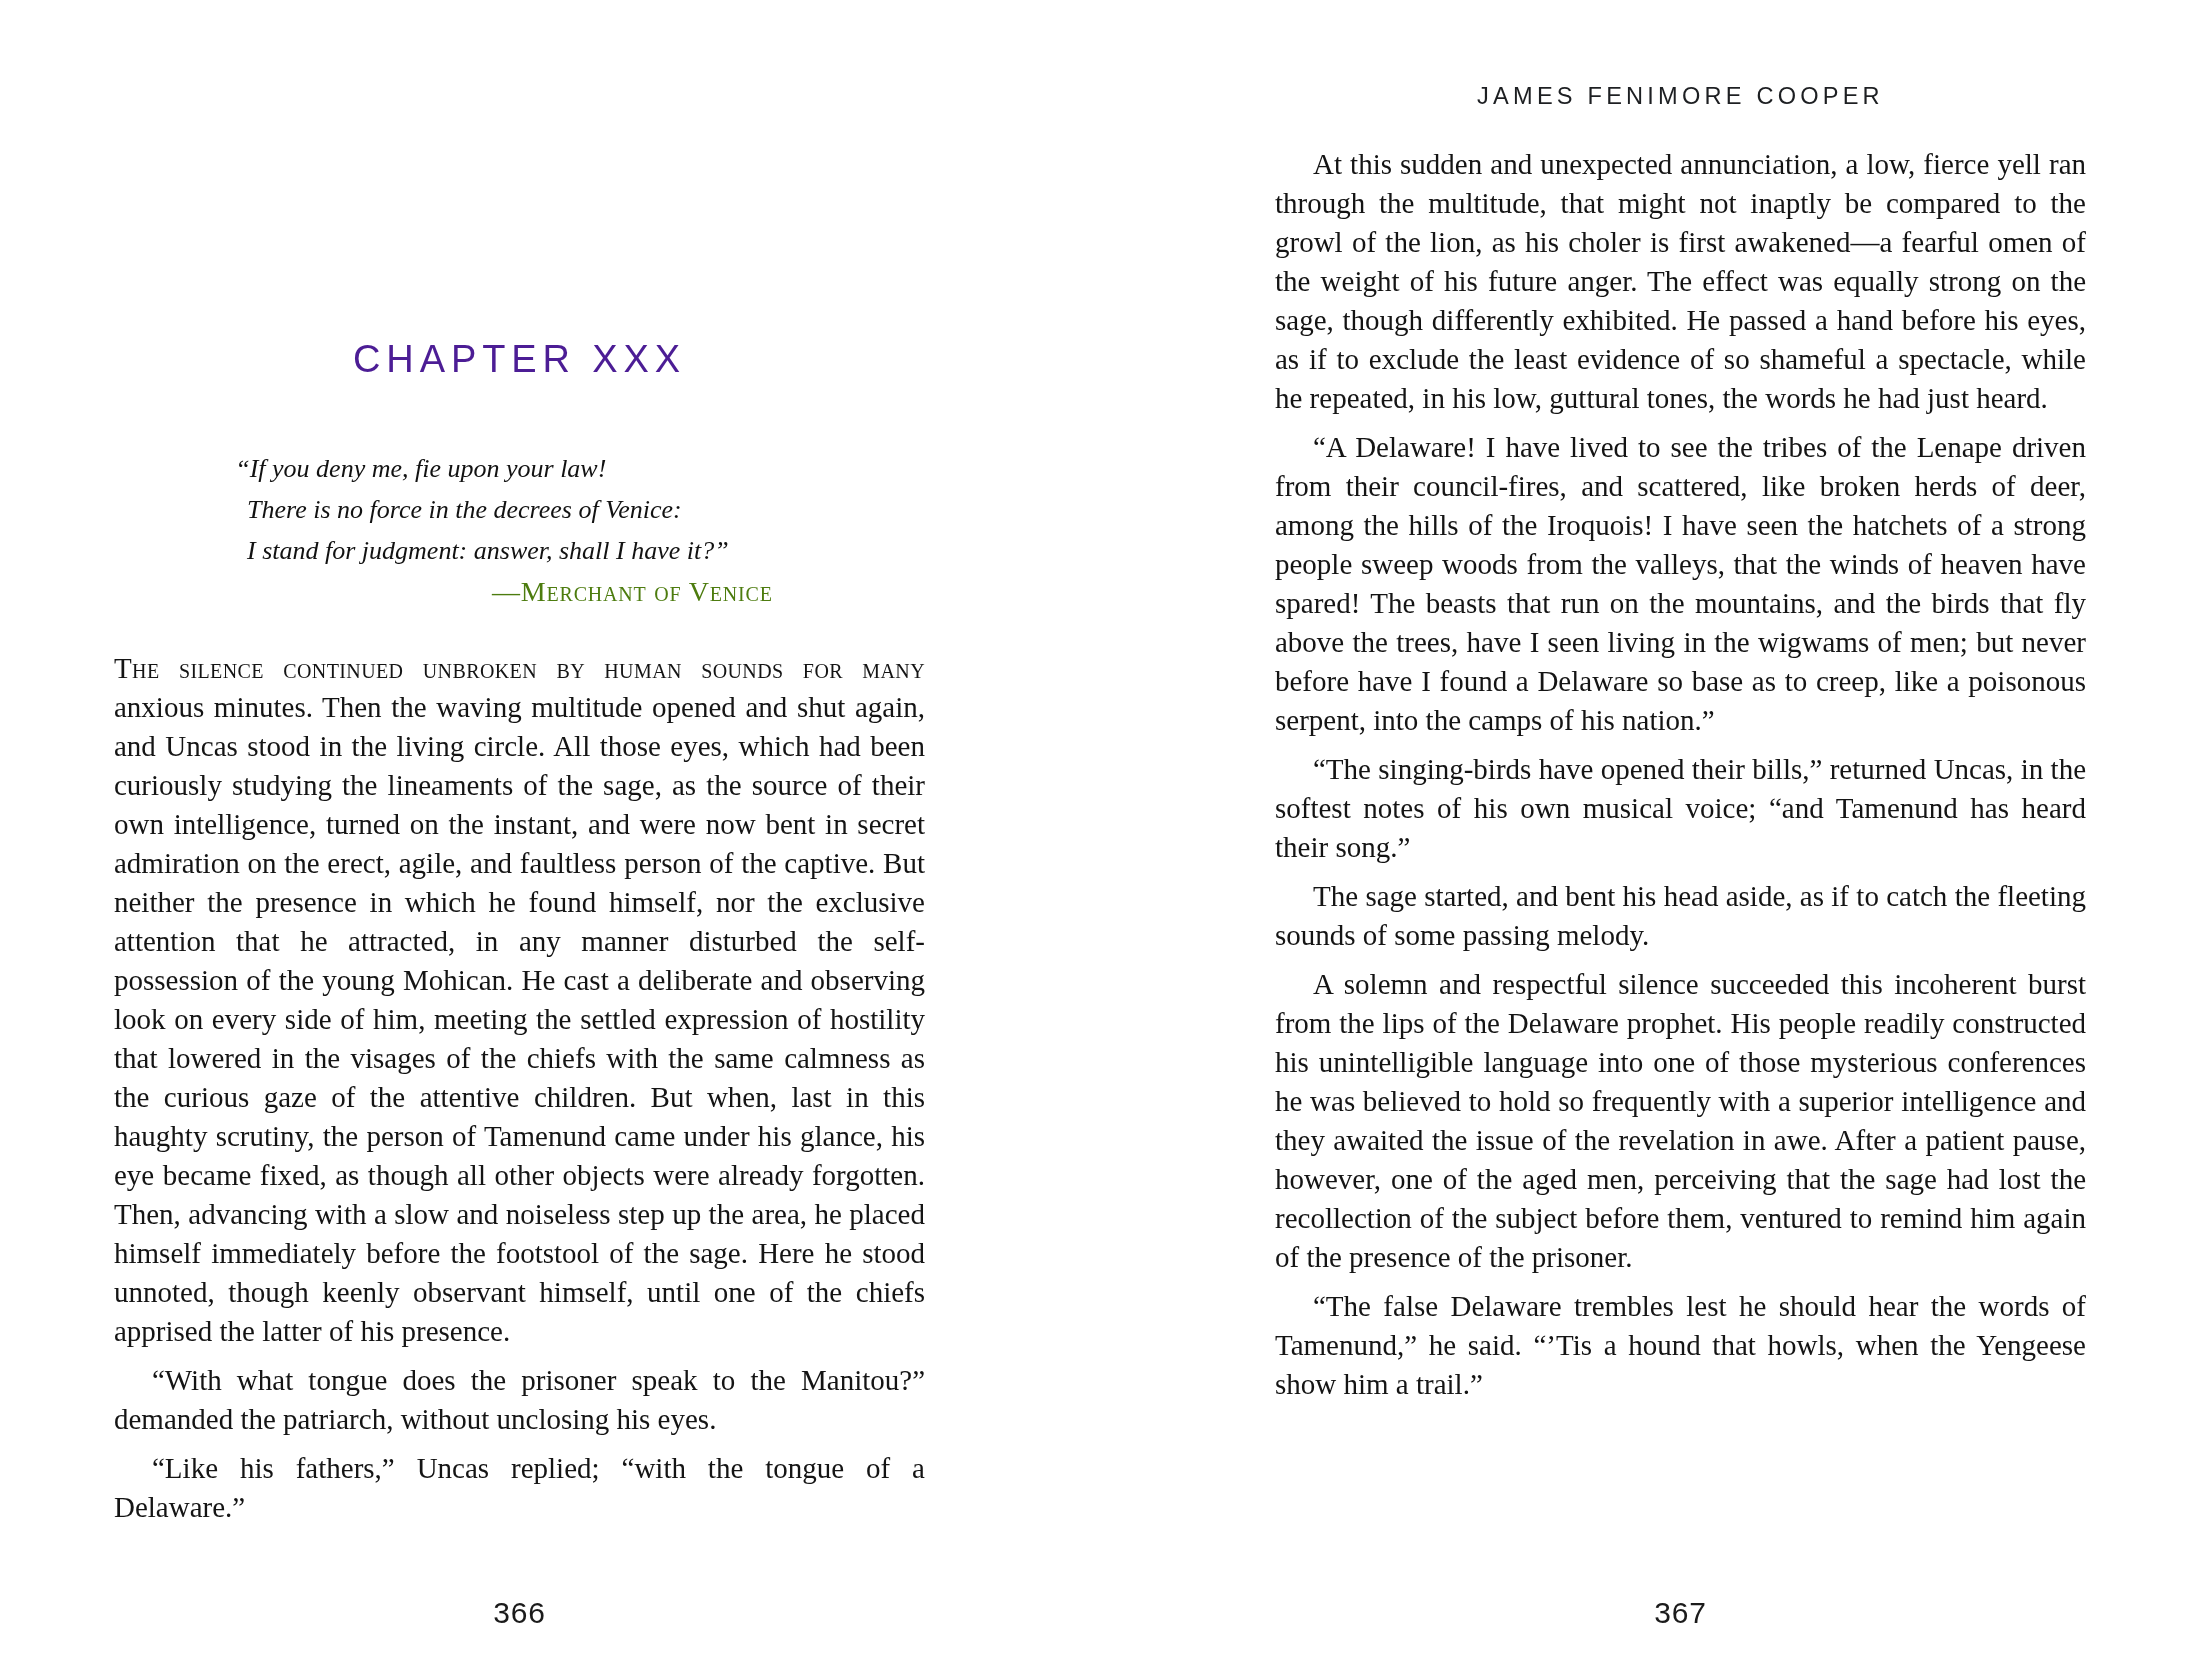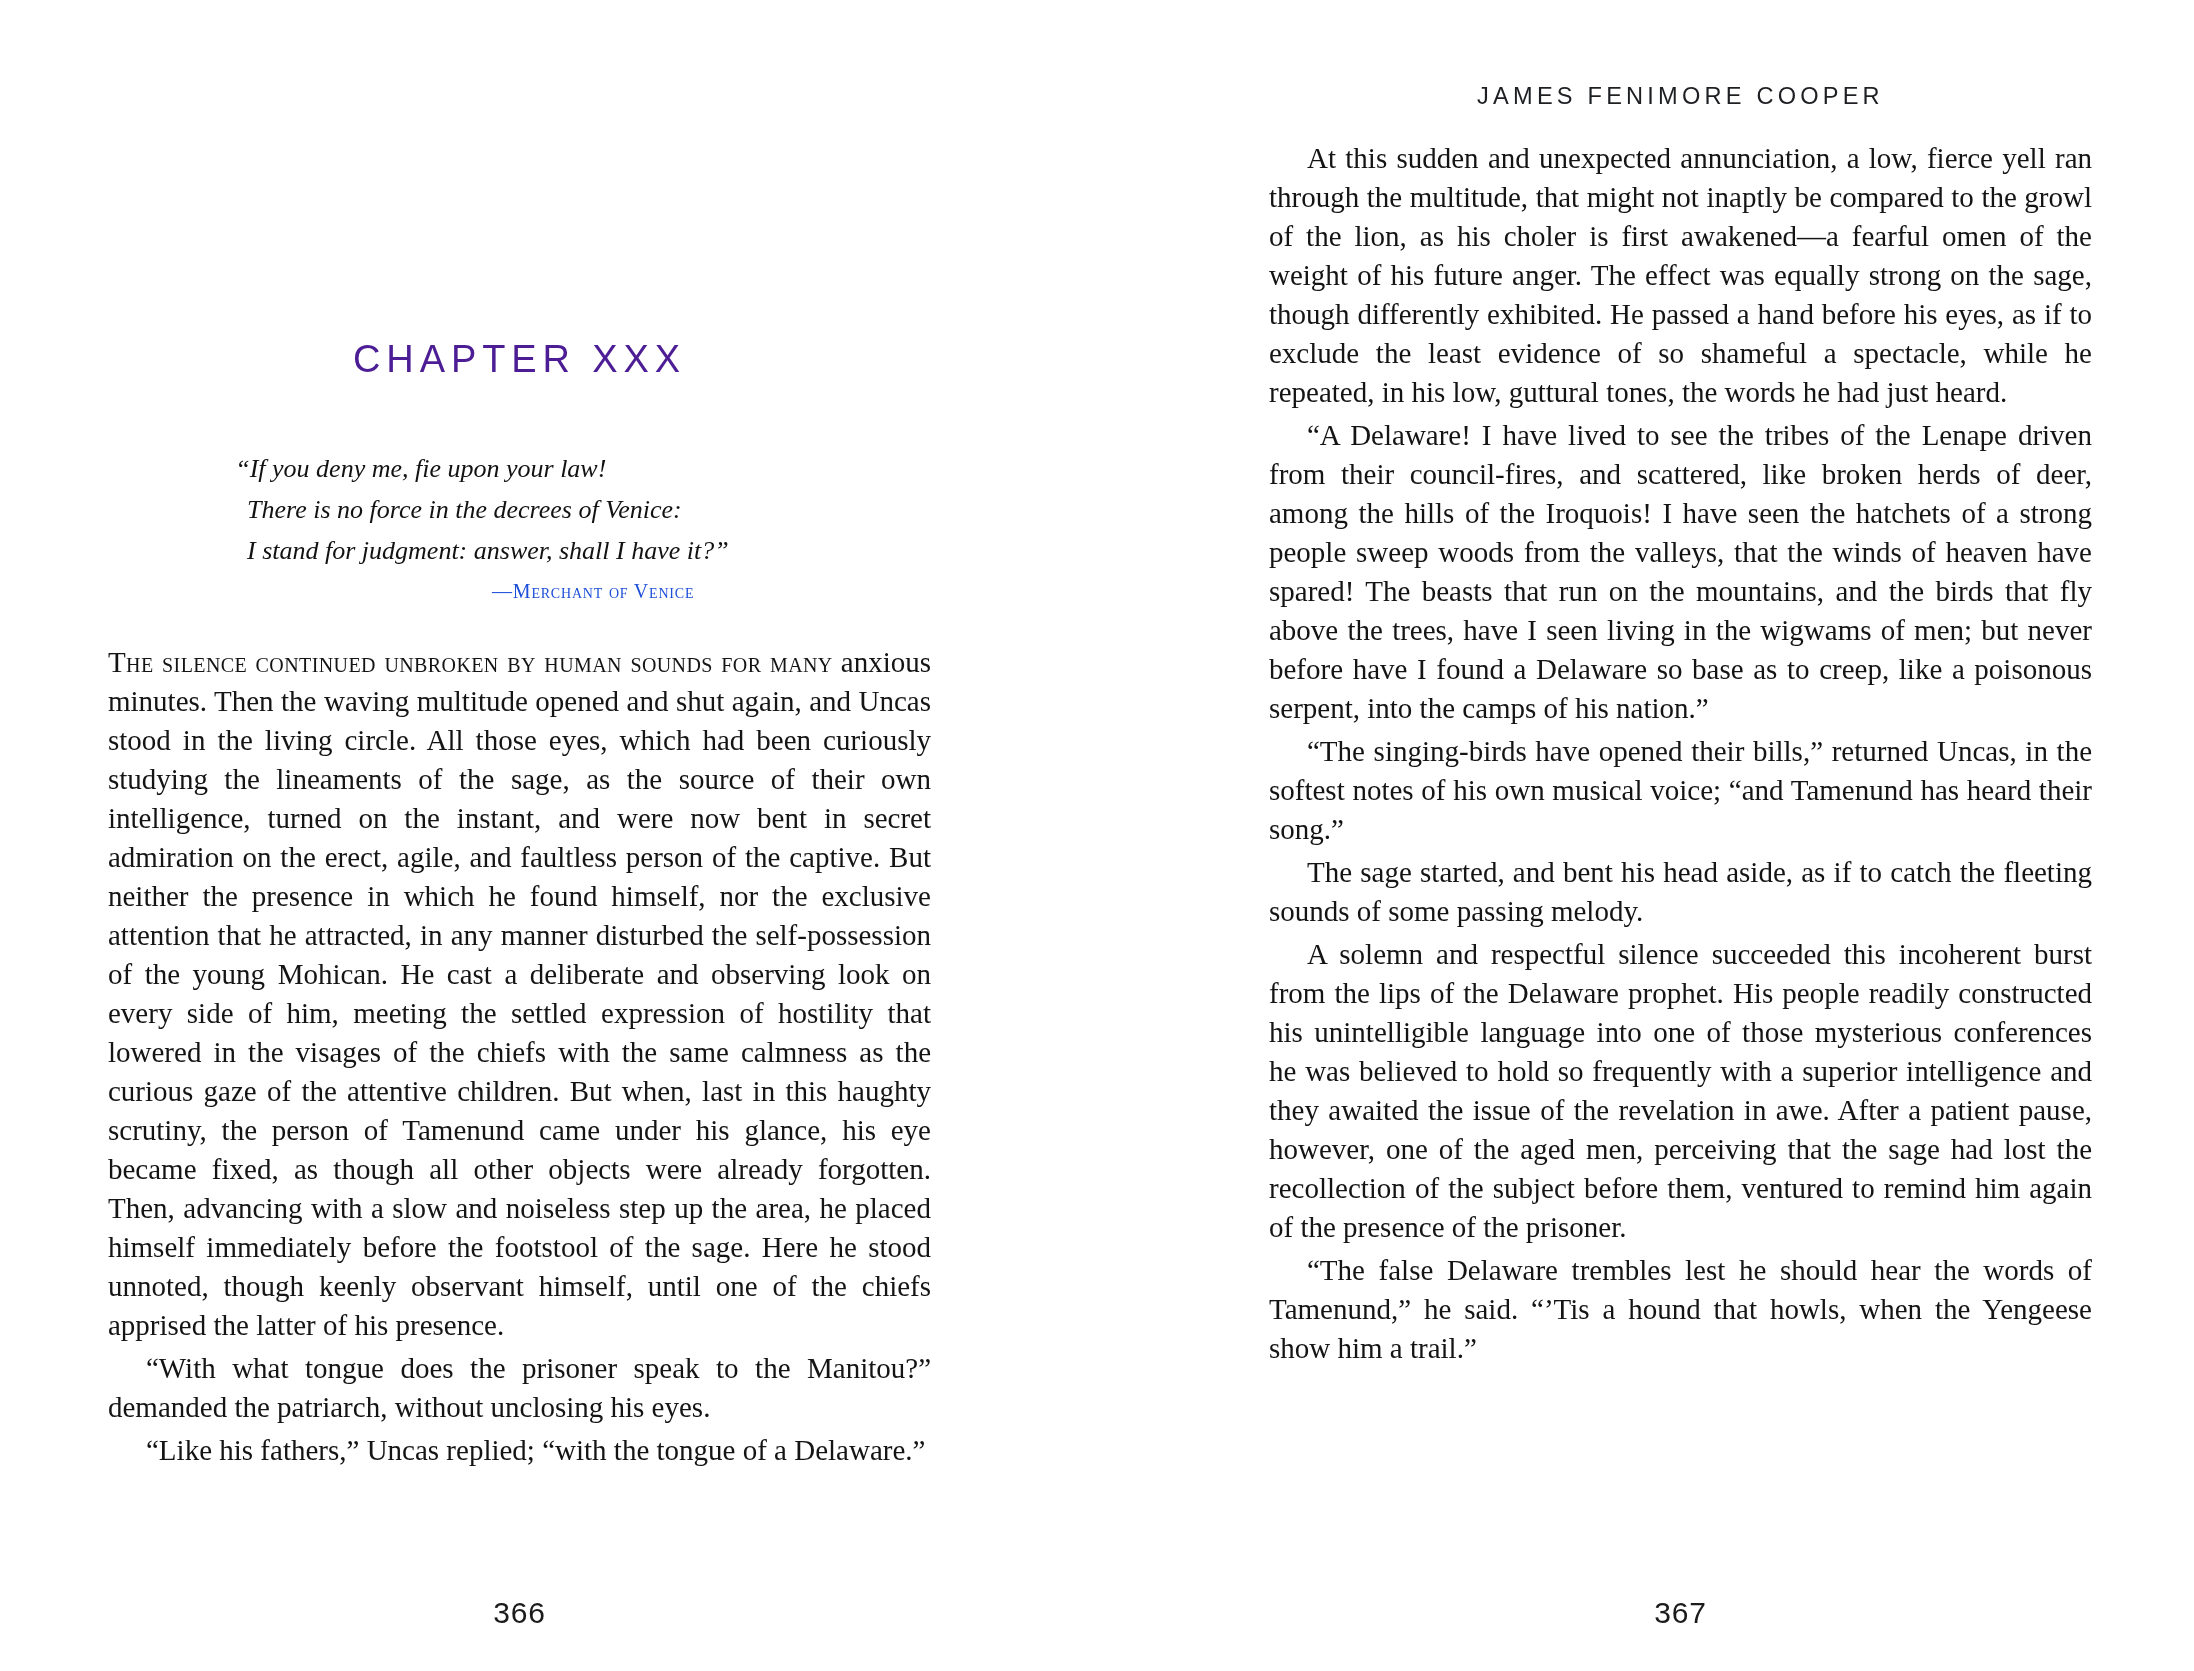--- a/index.html
+++ b/index.html
@@ -53,39 +53,39 @@
     font-size: 26px;
     line-height: 41px;
     color: #121212;
   }
   .epigraph .epigraph-line:first-child { margin-left: -11.8px; }
   .epigraph-attrib {
     margin-left: 245px;
     font-style: normal;
     font-variant: small-caps;
     letter-spacing: 0.8px;
-    font-size: 20px;
+    font-size: 28px;
     line-height: 41px;
-    color: #1d4ed8;
+    color: #4d7c0f;
     white-space: nowrap;
   }
 
   
   .body-text {
     position: absolute;
     left: 0;
     width: 831px;
     font-size: 29px;
     line-height: 39px;
     text-align: justify;
     color: #141414;
   }
   .page-left  .body-text { top: 631px; }
   .page-right .body-text { top: 127px; }
-  .body-text p { margin: 4px; }
+  .body-text p { margin: 10px; }
   .body-text p.indent { text-indent: 38px; }
   .lead-sc {
     font-variant: small-caps;
     letter-spacing: 0.4px;
   }
 
   
   .running-header {
     position: absolute;
     top: 74px;

